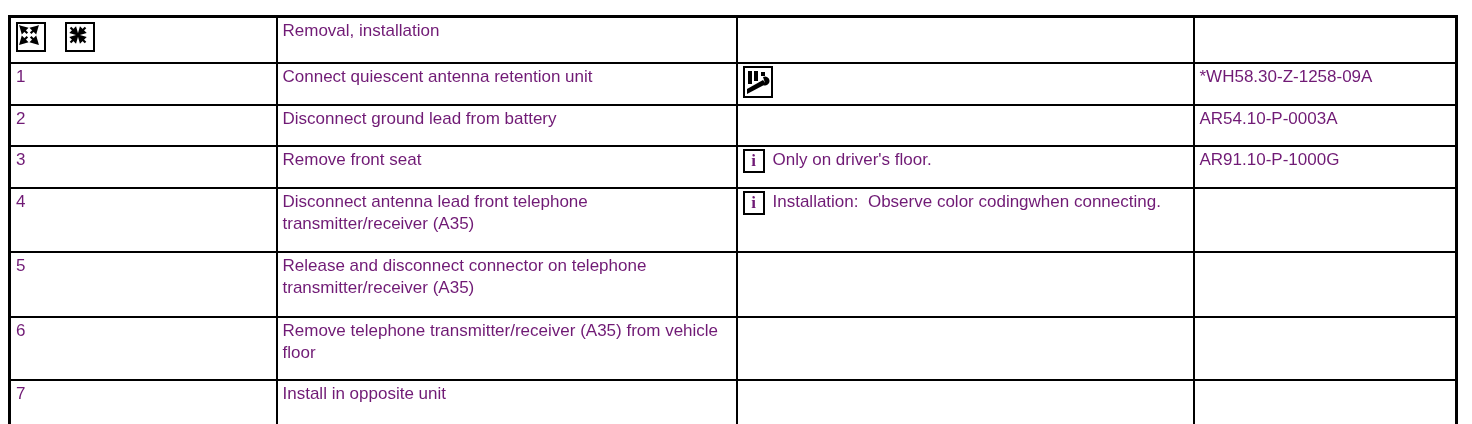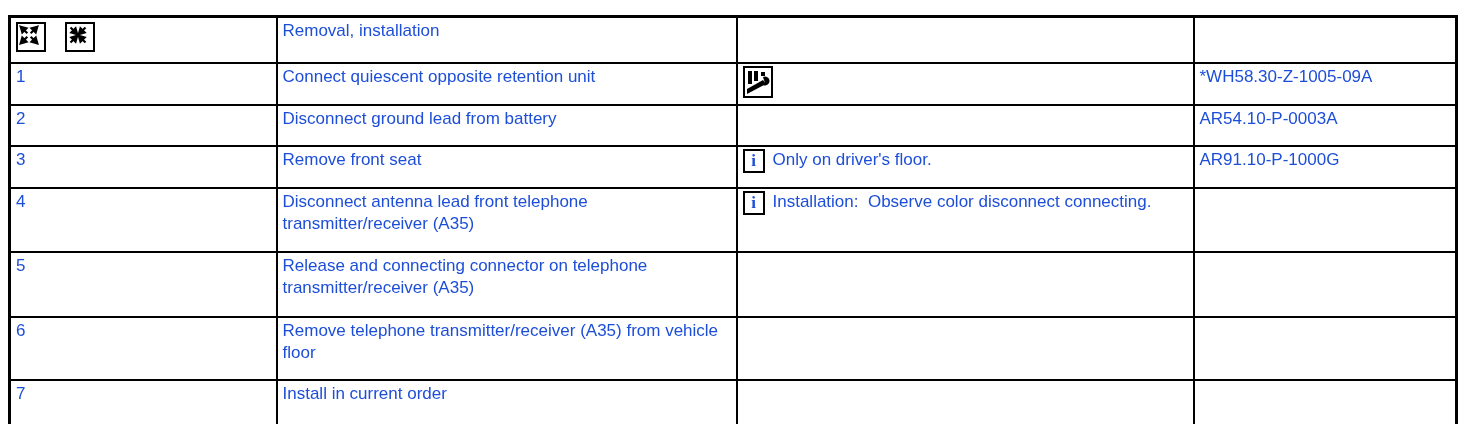--- a/index.html
+++ b/index.html
@@ -2,21 +2,21 @@
 <html><head>
 <meta charset="utf-8">
 <style>
   html, body { margin: 0; padding: 0; background: #ffffff; }
   .page {
     position: relative;
     width: 1408px;
     height: 424px;
     background: #ffffff;
     font-family: "Liberation Sans", sans-serif;
-    color: #1d4ed8;
+    color: #701a75;
   }
   table.proc {
     position: absolute;
     left: 8px;
     top: 15px;
     width: 1447px;
     border-collapse: collapse;
     table-layout: fixed;
     border: 3px solid #000;
   }
@@ -127,35 +127,35 @@
       </td>
       <td>
         <span>Removal, installation</span>
       </td>
       <td></td>
       <td></td>
     </tr>
 
     <tr class="h-40">
       <td><span>1</span></td>
-      <td><span>Connect quiescent opposite retention unit</span></td>
+      <td><span>Connect quiescent antenna retention unit</span></td>
       <td>
         <span class="tool-box">
           <svg width="26" height="28" viewBox="0 0 26 28">
             <g fill="#000">
               <rect x="3" y="3" width="4" height="13"></rect>
               <rect x="9" y="3" width="4" height="10"></rect>
               <rect x="16" y="4" width="4" height="4"></rect>
               <polygon points="2,26 2,21 18,12 21,16"></polygon>
               <path d="M18,9 a4.5,4.5 0 1,1 0,8 l2,-2 -1,-3 z"></path>
             </g>
           </svg>
         </span>
       </td>
-      <td><span>*WH58.30-Z-1005-09A</span></td>
+      <td><span>*WH58.30-Z-1258-09A</span></td>
     </tr>
 
     <tr class="h-39">
       <td><span>2</span></td>
       <td><span>Disconnect ground lead from battery</span></td>
       <td></td>
       <td><span>AR54.10-P-0003A</span></td>
     </tr>
 
     <tr class="h-40">
@@ -164,40 +164,40 @@
       <td>
         <span class="info-box">i</span><span class="note-text">Only on driver's floor.</span>
       </td>
       <td><span>AR91.10-P-1000G</span></td>
     </tr>
 
     <tr class="h-62">
       <td><span>4</span></td>
       <td><span>Disconnect antenna lead front telephone transmitter/receiver (A35)</span></td>
       <td>
-        <span class="info-box">i</span><span class="note-text">Installation:  Observe color disconnect connecting.</span>
+        <span class="info-box">i</span><span class="note-text">Installation:  Observe color codingwhen connecting.</span>
       </td>
       <td><span></span></td>
     </tr>
 
     <tr class="h-63">
       <td><span>5</span></td>
-      <td><span>Release and connecting connector on telephone transmitter/receiver (A35)</span></td>
+      <td><span>Release and disconnect connector on telephone transmitter/receiver (A35)</span></td>
       <td></td>
       <td><span></span></td>
     </tr>
 
     <tr class="h-61">
       <td><span>6</span></td>
       <td><span>Remove telephone transmitter/receiver (A35) from vehicle floor</span></td>
       <td></td>
       <td><span></span></td>
     </tr>
 
     <tr class="h-46">
       <td><span>7</span></td>
-      <td><span>Install in current order</span></td>
+      <td><span>Install in opposite unit</span></td>
       <td></td>
       <td><span></span></td>
     </tr>
   </tbody>
     </table>
 </div>
 
 </body></html>

